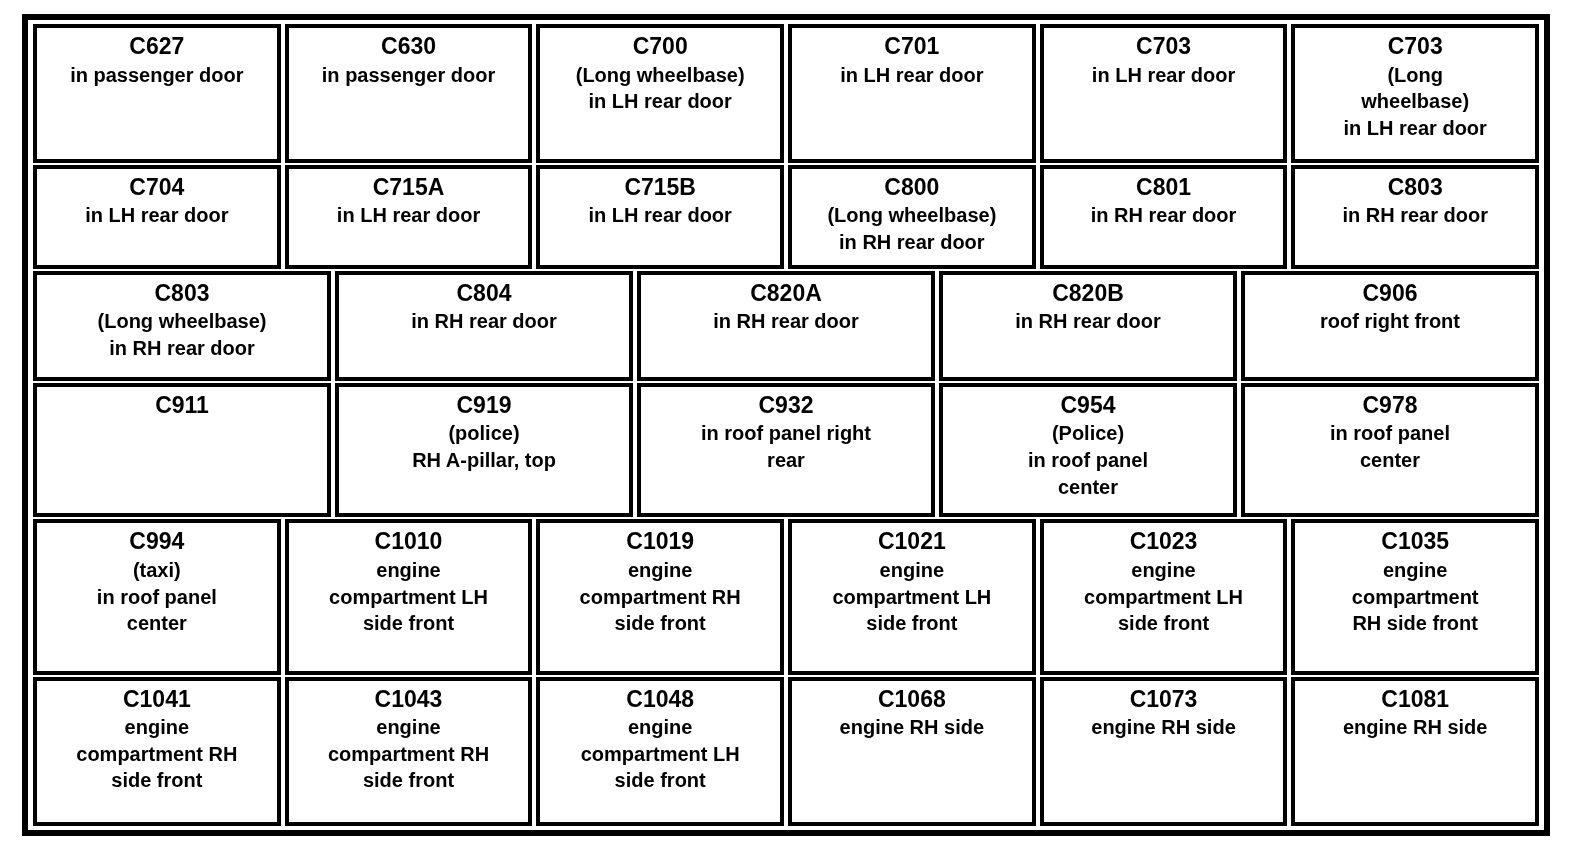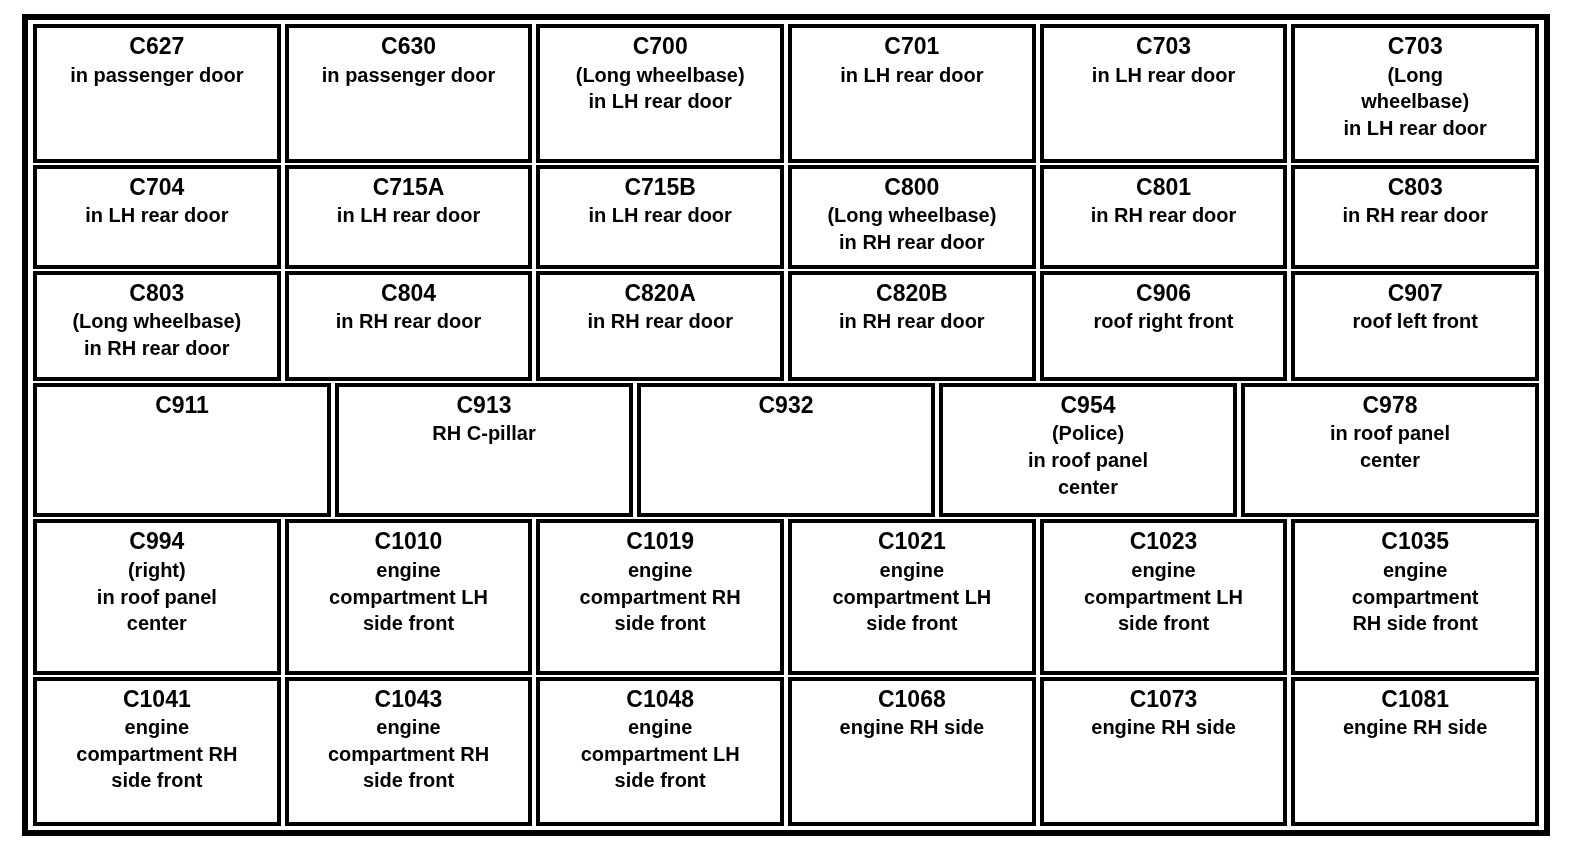--- a/index.html
+++ b/index.html
@@ -161,54 +161,53 @@
         <div class="cell-desc">in RH rear door</div>
       </div>
       <div class="cell">
         <div class="cell-id">C820B</div>
         <div class="cell-desc">in RH rear door</div>
       </div>
       <div class="cell">
         <div class="cell-id">C906</div>
         <div class="cell-desc">roof right front</div>
       </div>
-      <div class="cell">
-        <div class="cell-id">C907</div>
-        <div class="cell-desc">roof left front</div>
-      </div>
     </div>
 
     <div class="row row-3">
       <div class="cell">
         <div class="cell-id">C911</div>
       </div>
       <div class="cell">
-        <div class="cell-id">C913</div>
-        <div class="cell-desc">RH C-pillar</div>
+        <div class="cell-id">C919</div>
+        <div class="cell-desc">(police)
+RH A-pillar, top</div>
       </div>
       <div class="cell">
         <div class="cell-id">C932</div>
+        <div class="cell-desc">in roof panel right
+rear</div>
       </div>
       <div class="cell">
         <div class="cell-id">C954</div>
         <div class="cell-desc">(Police)
 in roof panel
 center</div>
       </div>
       <div class="cell">
         <div class="cell-id">C978</div>
         <div class="cell-desc">in roof panel
 center</div>
       </div>
     </div>
 
     <div class="row row-4">
       <div class="cell">
         <div class="cell-id">C994</div>
-        <div class="cell-desc">(right)
+        <div class="cell-desc">(taxi)
 in roof panel
 center</div>
       </div>
       <div class="cell">
         <div class="cell-id">C1010</div>
         <div class="cell-desc">engine
 compartment LH
 side front</div>
       </div>
       <div class="cell">

